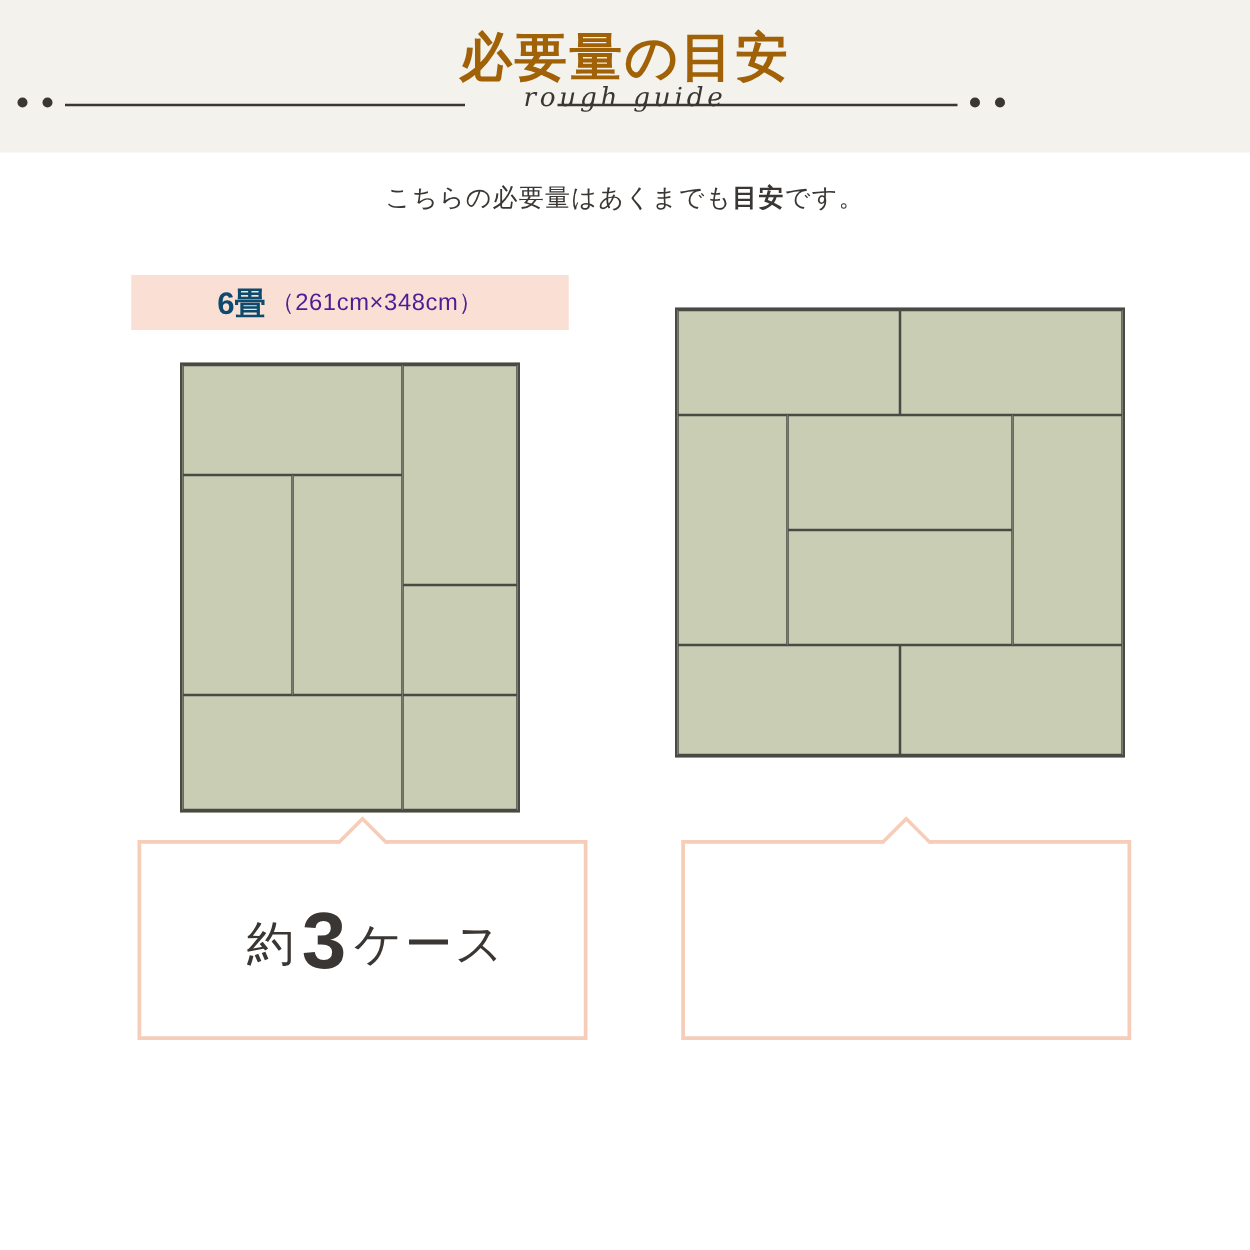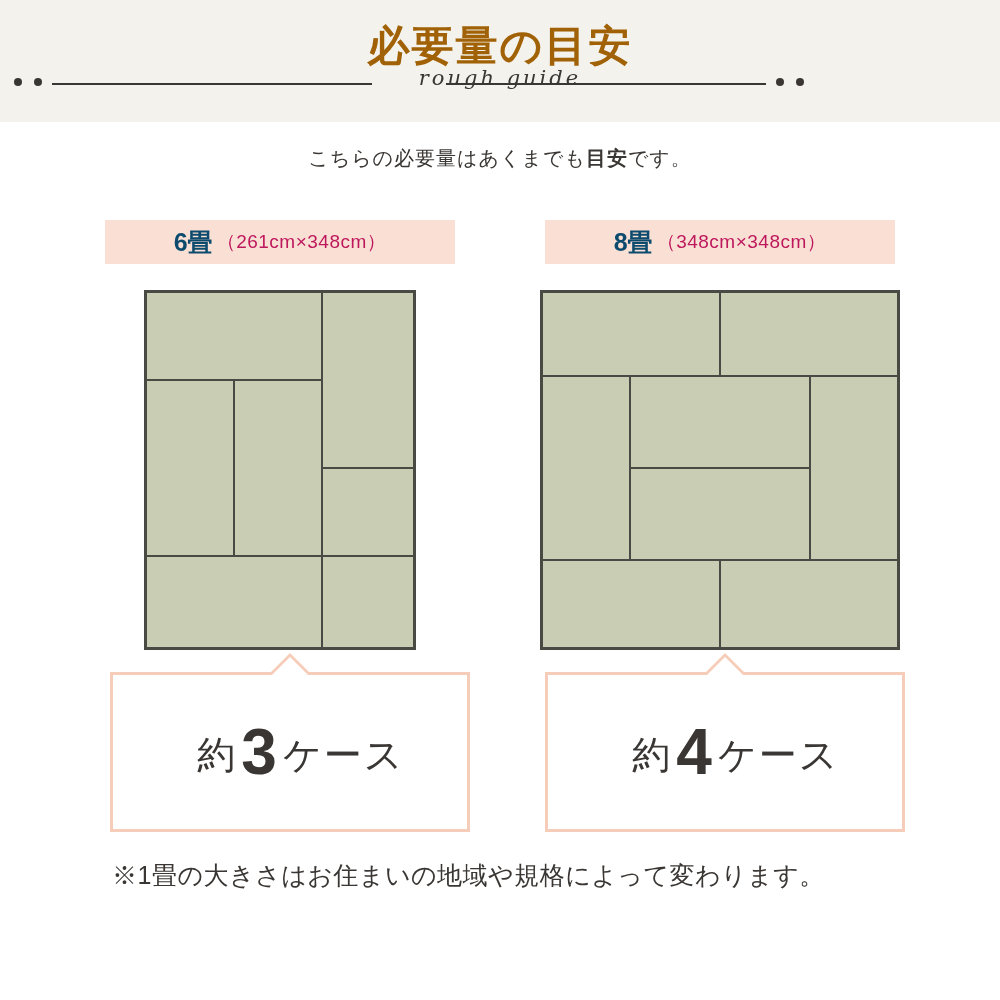--- a/index.html
+++ b/index.html
@@ -102,21 +102,21 @@
     justify-content: center;
     white-space: nowrap;
   }
   .label-pill .big {
     font-size: 25px;
     font-weight: bold;
     color: #0c4a6e;
   }
   .label-pill .dim {
     font-size: 19px;
-    color: #be185d;
+    color: #4c1d95;
     margin-left: 4px;
     letter-spacing: 0.5px;
     text-align: center;
   }
 
   
   .diagram {
     position: relative;
     margin: 26px auto 0 auto;
     background: #c9cdb4;
@@ -222,24 +222,20 @@
       <div class="mat" style="left: 176px; top: 0px; width: 92px; height: 176px;"></div>
       <div class="mat" style="left: 0px; top: 88px; width: 88px; height: 176px;"></div>
       <div class="mat" style="left: 88px; top: 88px; width: 88px; height: 176px;"></div>
       <div class="mat" style="left: 176px; top: 176px; width: 92px; height: 88px;"></div>
       <div class="mat" style="left: 0px; top: 264px; width: 176px; height: 92px;"></div>
       <div class="mat" style="left: 176px; top: 264px; width: 92px; height: 92px;"></div>
     </div>
 </div>
 
 <div class="col right">
-  <div class="label-pill">
-    <span class="big">8畳</span>
-    <span class="dim">（348cm×348cm）</span>
-  </div>
   <div class="diagram eight" id="diagram-8">
       <div class="mat" style="left: 0px; top: 0px; width: 178px; height: 84px;"></div>
       <div class="mat" style="left: 178px; top: 0px; width: 178px; height: 84px;"></div>
       <div class="mat" style="left: 0px; top: 84px; width: 88px; height: 184px;"></div>
       <div class="mat" style="left: 88px; top: 84px; width: 180px; height: 92px;"></div>
       <div class="mat" style="left: 88px; top: 176px; width: 180px; height: 92px;"></div>
       <div class="mat" style="left: 268px; top: 84px; width: 88px; height: 184px;"></div>
       <div class="mat" style="left: 0px; top: 268px; width: 178px; height: 88px;"></div>
       <div class="mat" style="left: 178px; top: 268px; width: 178px; height: 88px;"></div>
     </div>
@@ -249,20 +245,16 @@
   <span class="notch-outer"></span>
   <span class="notch-inner"></span>
   <div class="callout-text">
     <span>約</span><span class="num">3</span><span>ケース</span>
   </div>
 </div>
 
 <div class="callout right">
   <span class="notch-outer"></span>
   <span class="notch-inner"></span>
-  <div class="callout-text">
-    <span>約</span><span class="num">4</span><span>ケース</span>
-  </div>
 </div>
 
 <div class="notes">
-  <div class="note">※1畳の大きさはお住まいの地域や規格によって変わります。</div>
 </div>
 
 </body></html>

